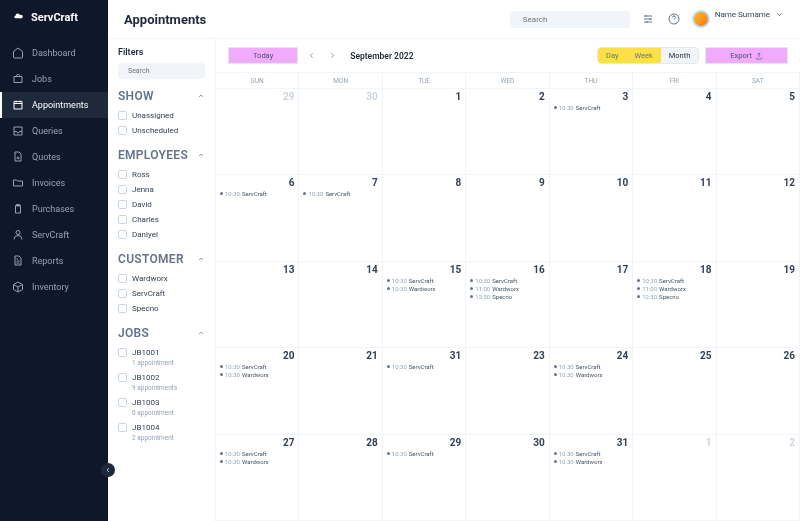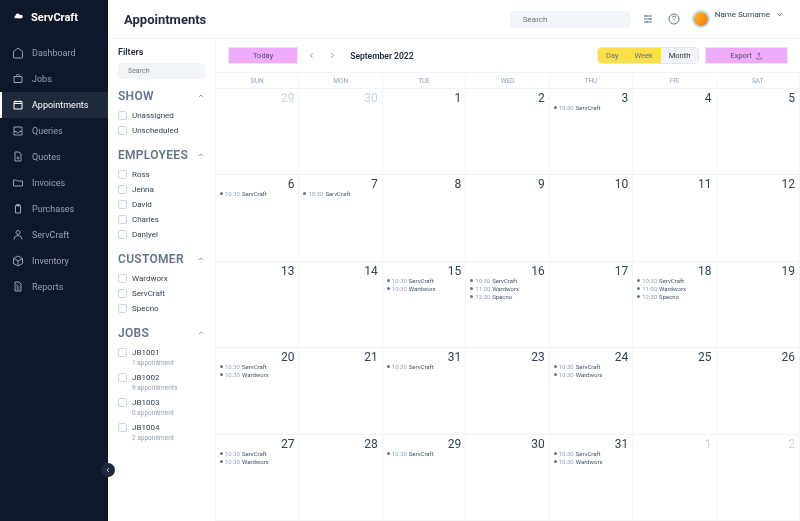--- a/index.html
+++ b/index.html
@@ -43,21 +43,21 @@
 .navbtn{border:0;background:transparent;padding:3px;cursor:pointer;color:#64748b}
 .navbtn svg{width:9px;height:9px}
 .calmonth{font-size:8.5px;font-weight:600;margin-left:4px}
 .spacer{flex:1}
 .seg{display:flex;border:1px solid #e2e8f0;border-radius:4px;overflow:hidden}
 .seg button{border:0;background:#fde047;padding:3px 8px;font-size:7.5px;color:#64748b;cursor:pointer}
 .seg button.on{background:#f1f5f9;color:#1e293b}
 .grid{flex:1;display:grid;grid-template-columns:repeat(7,1fr);grid-template-rows:16px repeat(5,1fr);border-top:1px solid #f1f5f9;overflow:hidden}
 .dow{border-right:1px solid #f1f5f9;border-bottom:1px solid #f1f5f9;display:flex;align-items:center;justify-content:center;font-size:6.5px;color:#94a3b8;font-weight:400}
 .cell{border-right:1px solid #f1f5f9;border-bottom:1px solid #f1f5f9;padding:3px 4px;position:relative;overflow:hidden}
-.dnum{position:absolute;top:2px;right:4px;font-size:12px;color:#334155;font-weight:400}
+.dnum{position:absolute;top:2px;right:4px;font-size:10px;color:#334155;font-weight:700}
 .dnum.muted{color:#cbd5e1}
 .evts{margin-top:12px;display:flex;flex-direction:column;gap:1px}
 .evt{display:flex;align-items:center;gap:2px;font-size:6px;color:#475569;white-space:nowrap}
 .evt::before{content:"";width:3px;height:3px;border-radius:50%;background:#64748b;flex-shrink:0}
 .evt .t{color:#94a3b8}
 </style>
 </head>
 <body>
 
 <div class="sidebar">
@@ -111,29 +111,29 @@
         <span>Purchases</span>
       </div>
       <div class="nav-item">
         <svg viewBox="0 0 24 24" fill="none" stroke="currentColor" stroke-width="2">
           <path d="M12 11a4 4 0 100-8 4 4 0 000 8zM4 21a8 8 0 0116 0"></path>
         </svg>
         <span>ServCraft</span>
       </div>
       <div class="nav-item">
         <svg viewBox="0 0 24 24" fill="none" stroke="currentColor" stroke-width="2">
+          <path d="M6 2h8l4 4v14H6zM9 12h6M9 16h6M9 8h3"></path>
+        </svg>
+        <span>Reports</span>
+      </div>
+      <div class="nav-item">
+        <svg viewBox="0 0 24 24" fill="none" stroke="currentColor" stroke-width="2">
           <path d="M12 2l9 5v10l-9 5-9-5V7zM3 7l9 5 9-5M12 12v10"></path>
         </svg>
         <span>Inventory</span>
-      </div>
-      <div class="nav-item">
-        <svg viewBox="0 0 24 24" fill="none" stroke="currentColor" stroke-width="2">
-          <path d="M6 2h8l4 4v14H6zM9 12h6M9 16h6M9 8h3"></path>
-        </svg>
-        <span>Reports</span>
       </div>
     </div>
   <div class="collapse">
     <svg viewBox="0 0 24 24" fill="none" stroke="currentColor" stroke-width="2">
         <path d="M15 18l-6-6 6-6"></path>
       </svg>
   </div>
 </div>
 
 <div class="main">

